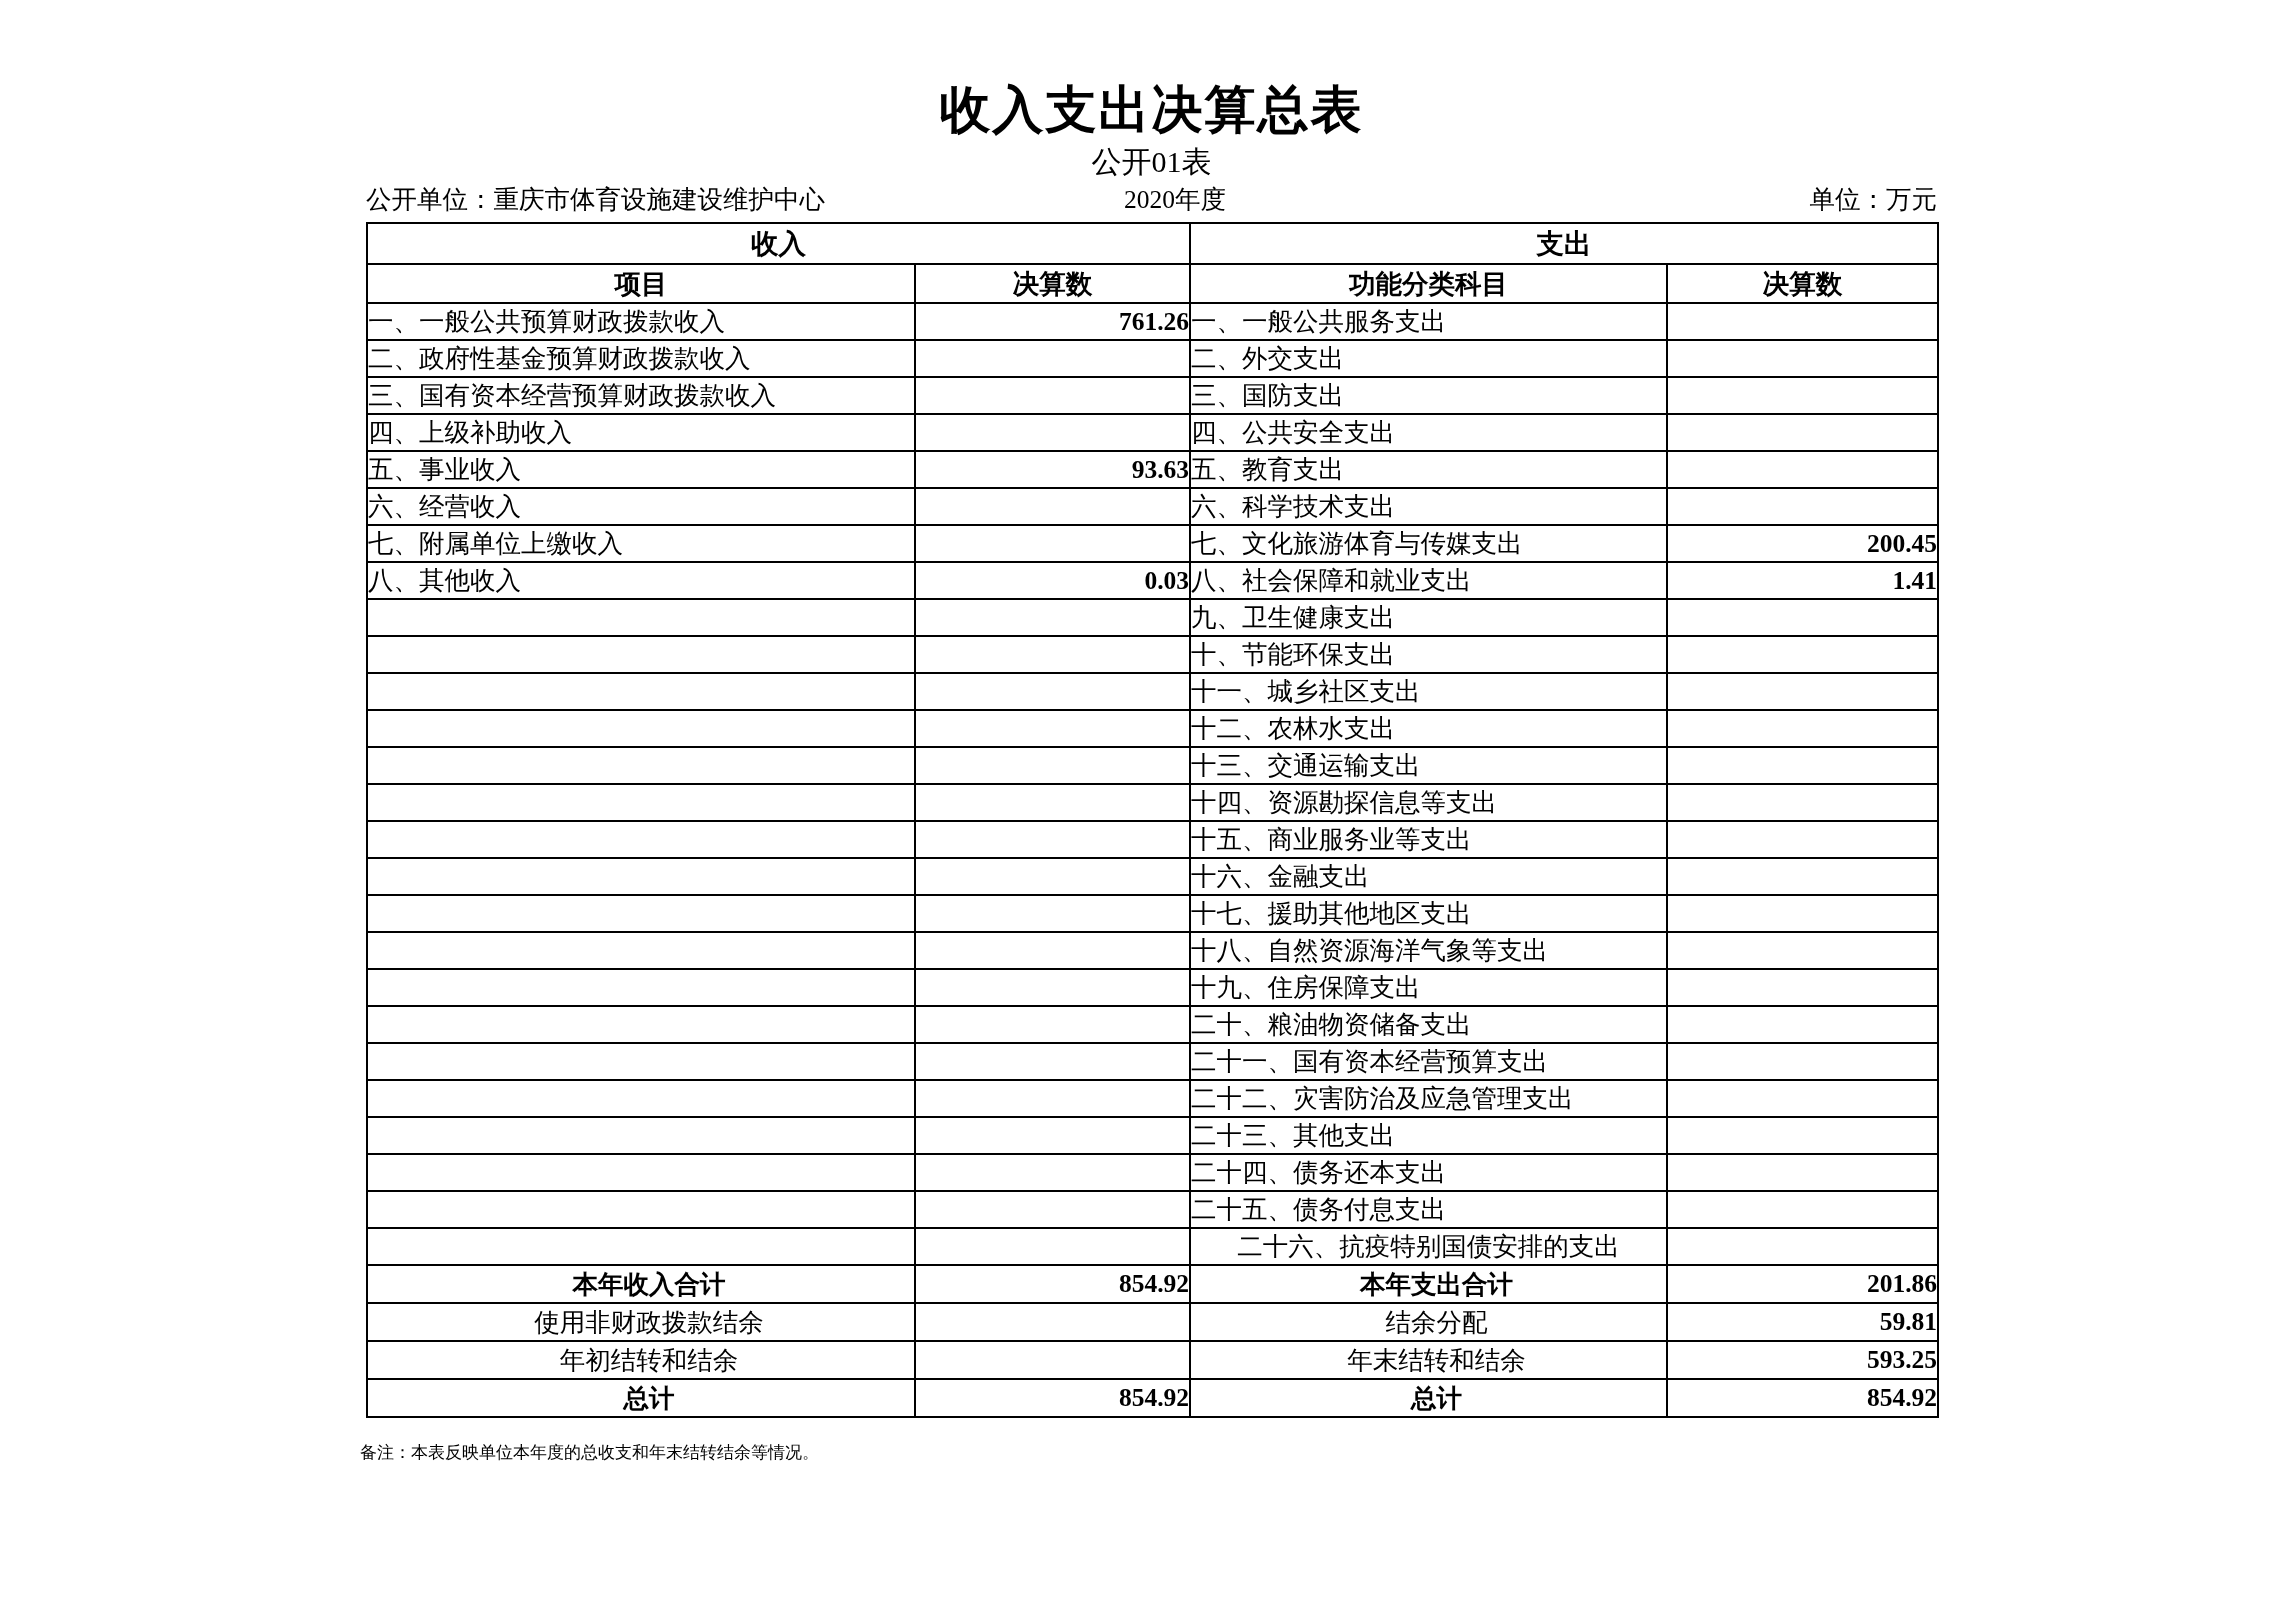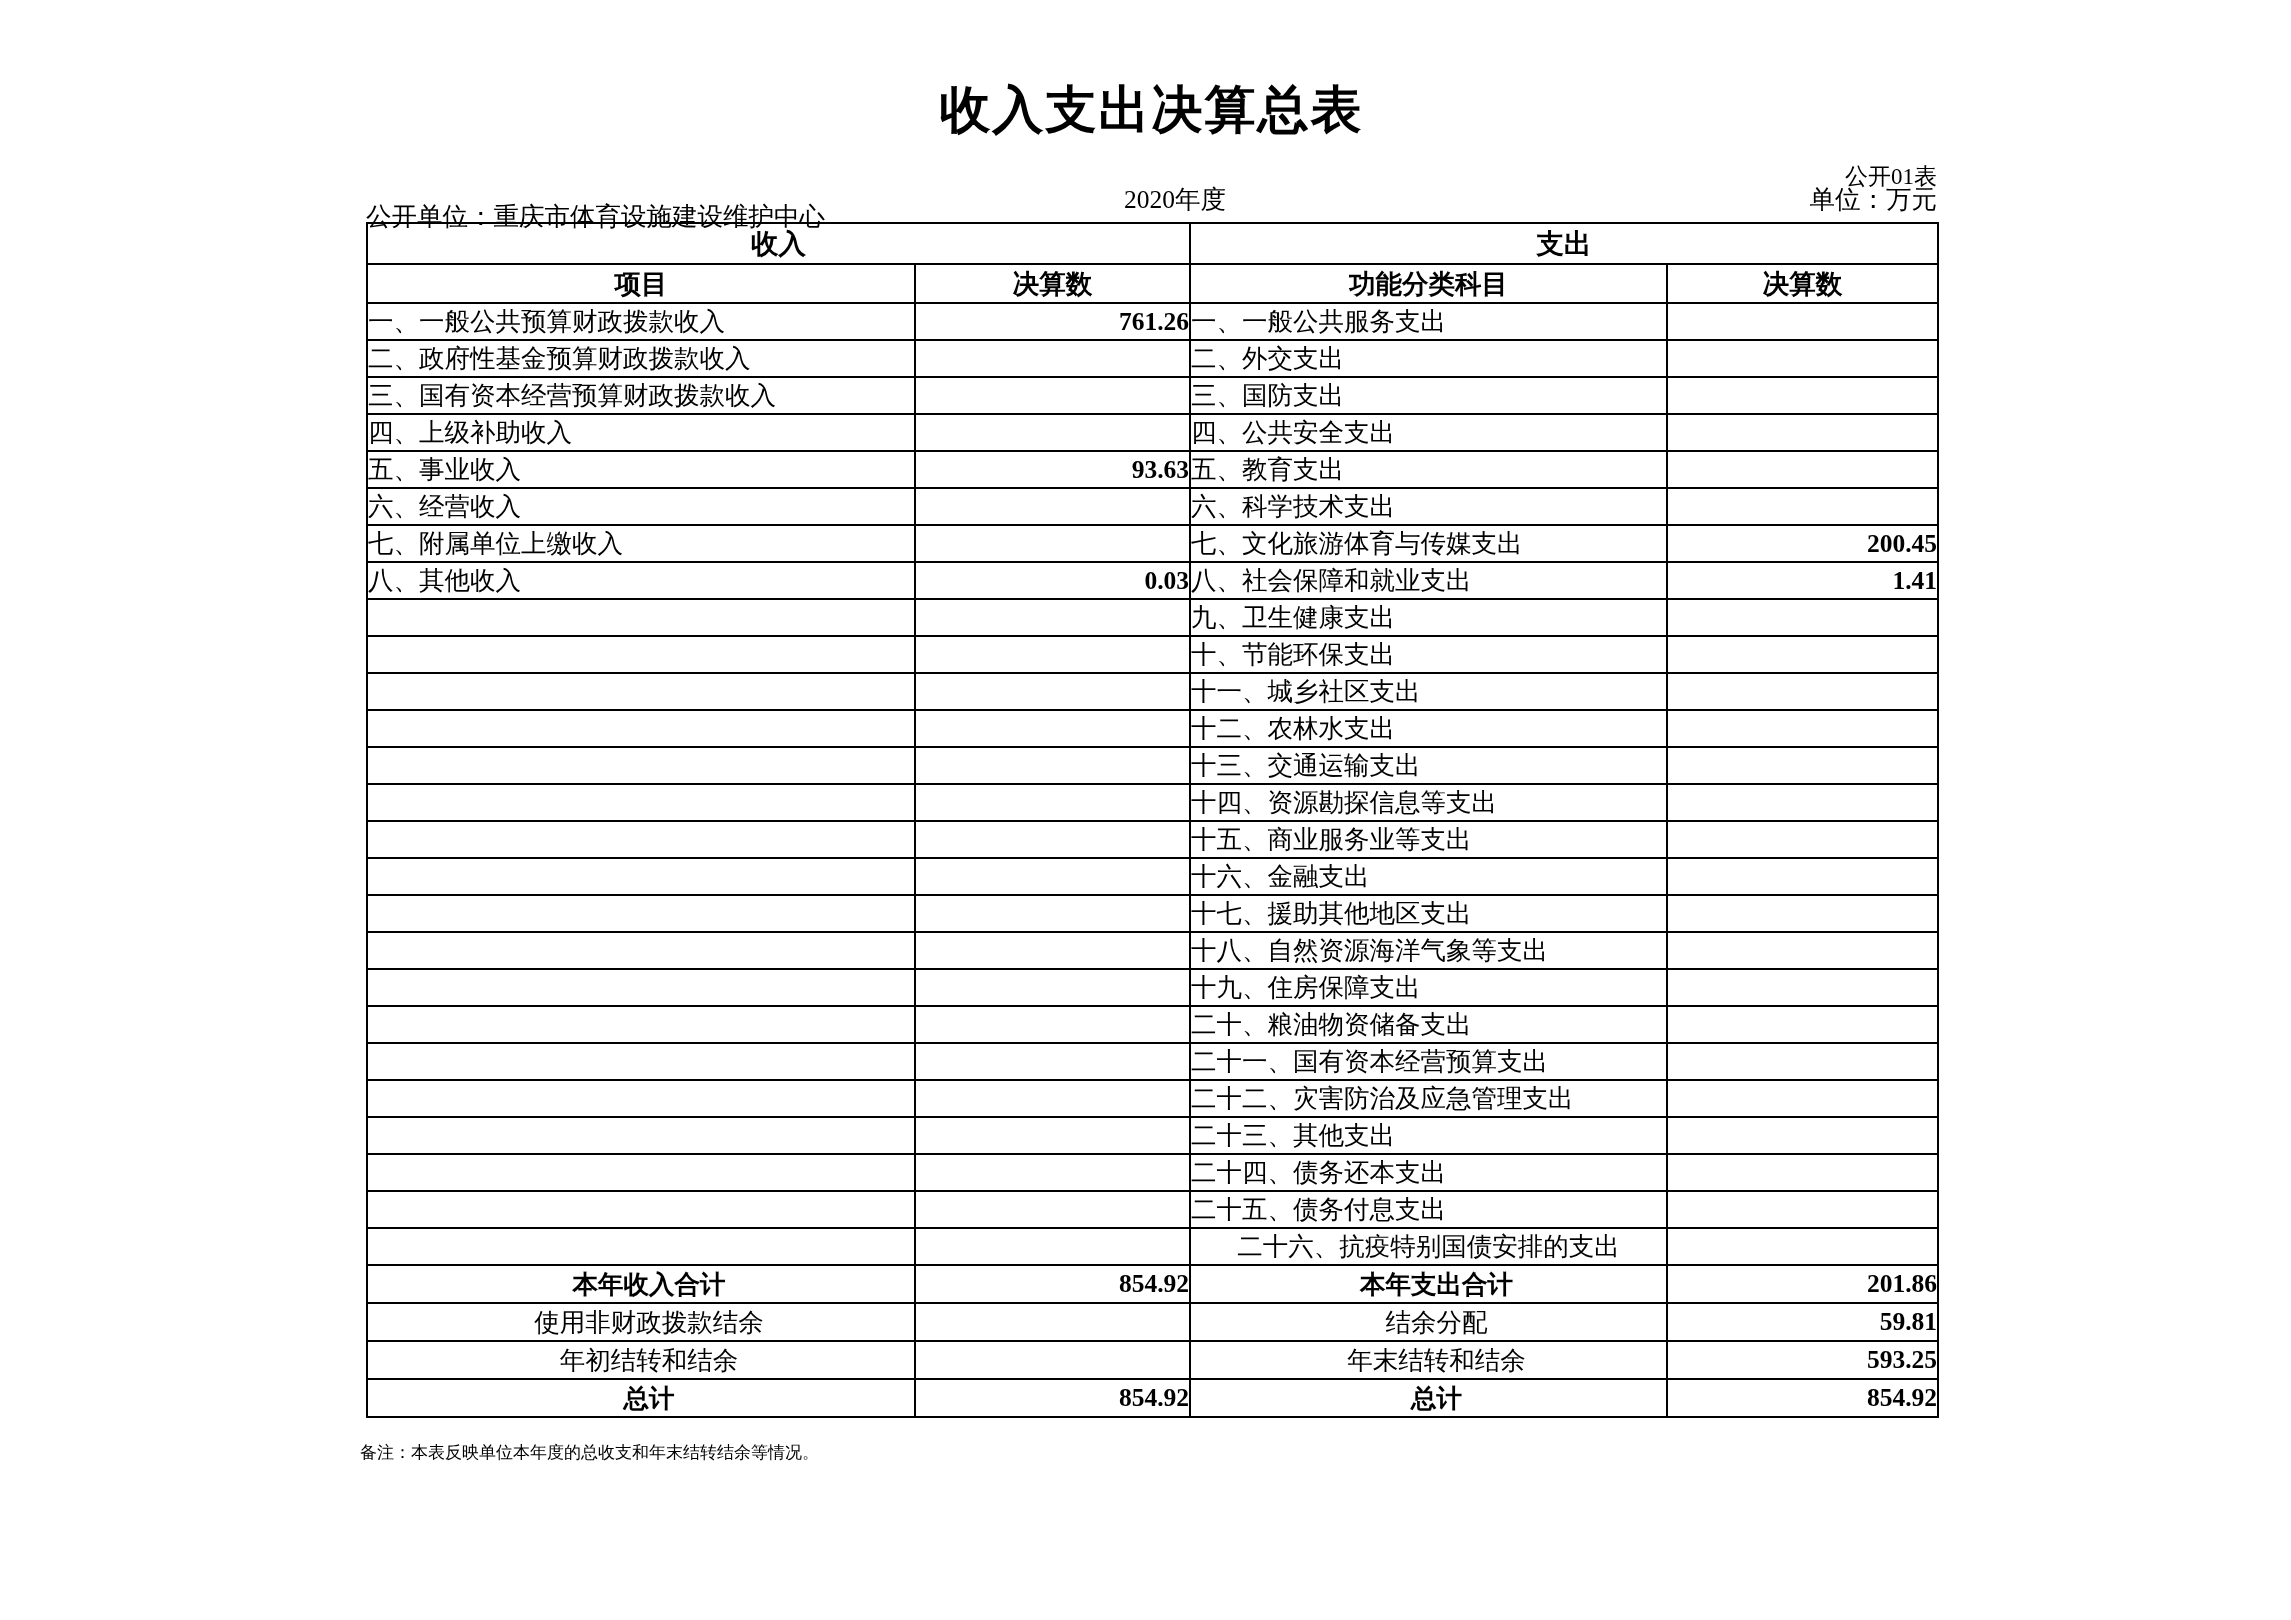--- a/index.html
+++ b/index.html
@@ -11,28 +11,28 @@
     font-family:"Liberation Serif","DejaVu Serif",serif;
     overflow:hidden;
   }
   .doc-title{
     position:absolute;top:74px;left:366px;width:1571px;height:71px;
     text-align:center;line-height:71px;
     font-family:"Liberation Sans","DejaVu Sans",sans-serif;
     font-weight:bold;font-size:51px;letter-spacing:2px;
   }
   .form-no{
-    position:absolute;top:160px;left:366px;width:1571px;
-    text-align:right;font-size:23px;line-height:33px;
+    position:absolute;top:145px;left:366px;width:1571px;
+    text-align:center;font-size:30px;line-height:33px;
   }
   .meta-row{
     position:absolute;top:180px;left:366px;width:1571px;height:39px;
     font-size:25.5px;line-height:39px;
   }
-  .meta-org{position:absolute;left:0;top:0;margin-top:17px;}
+  .meta-org{position:absolute;left:0;top:0;}
   .meta-year{position:absolute;left:758px;top:0;}
   .meta-unit{position:absolute;right:0;top:0;}
   table.main{
     position:absolute;top:222px;left:366px;
     width:1571px;border-collapse:collapse;table-layout:fixed;
   }
   table.main td, table.main th{
     border:2.9px solid #000;
     padding:0;margin:0;
     font-size:25.5px;

